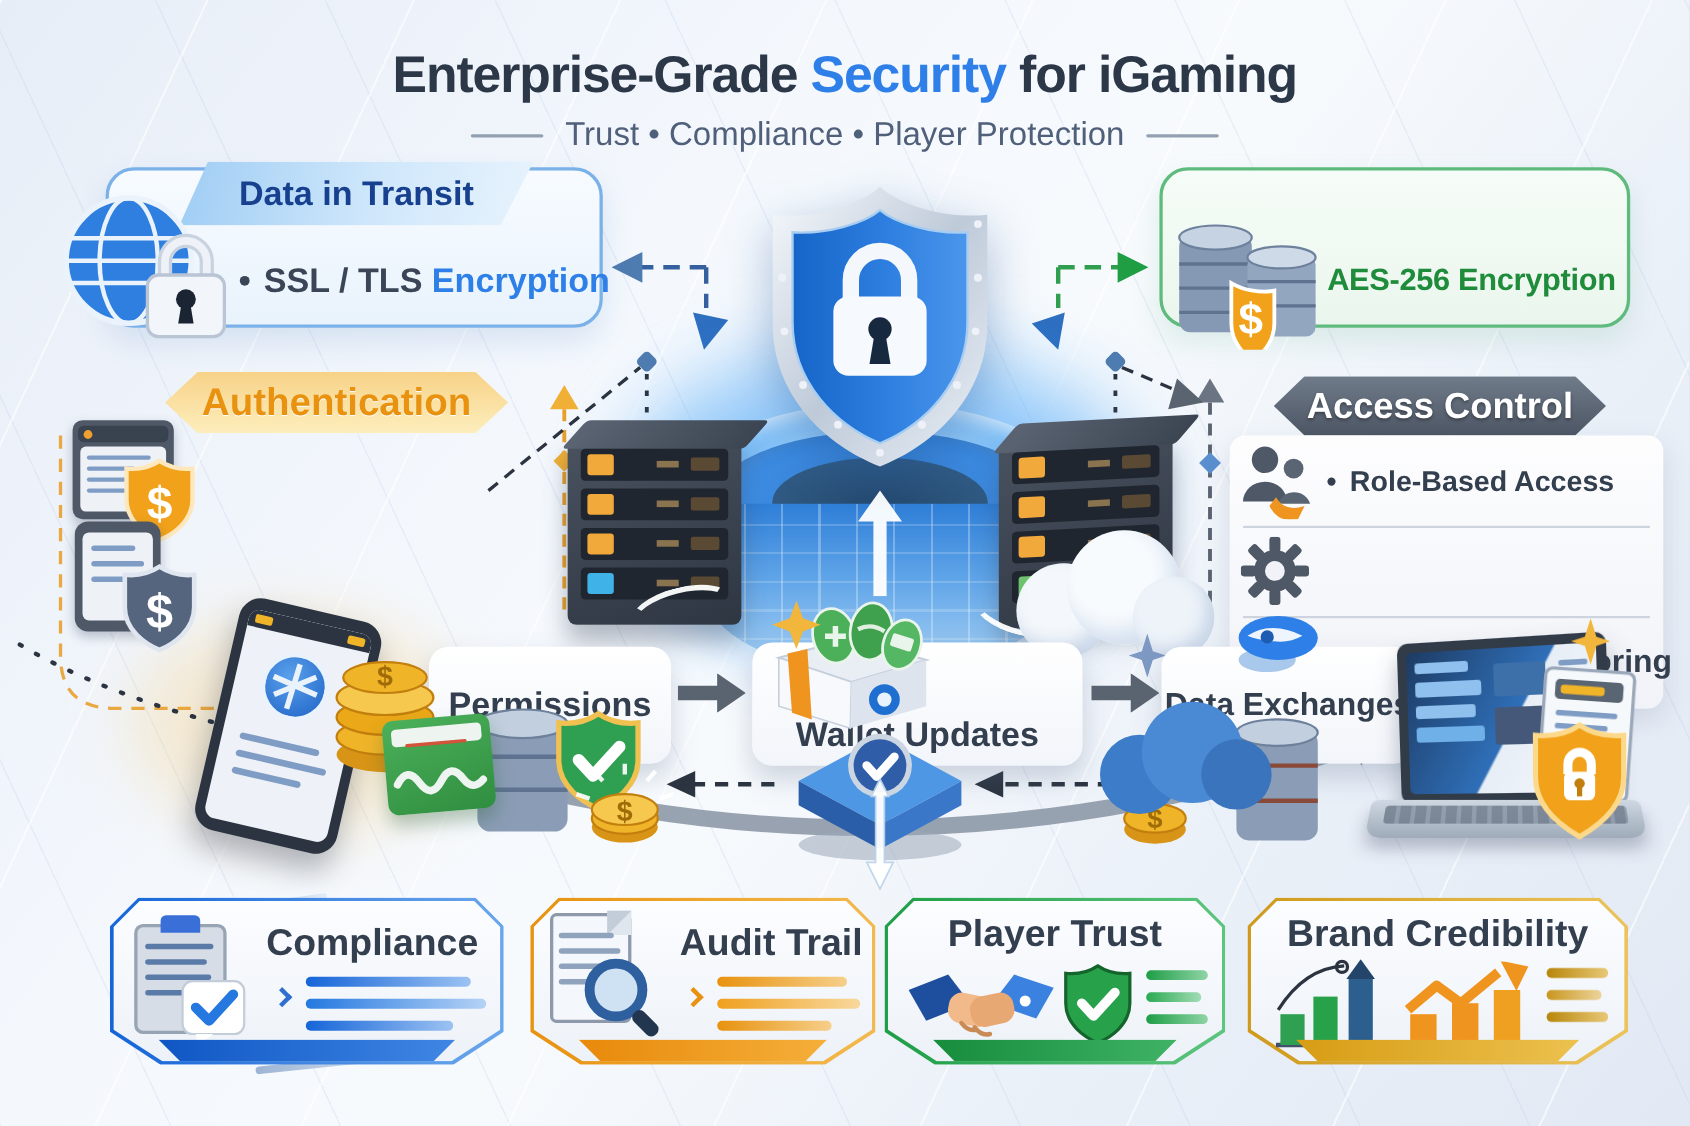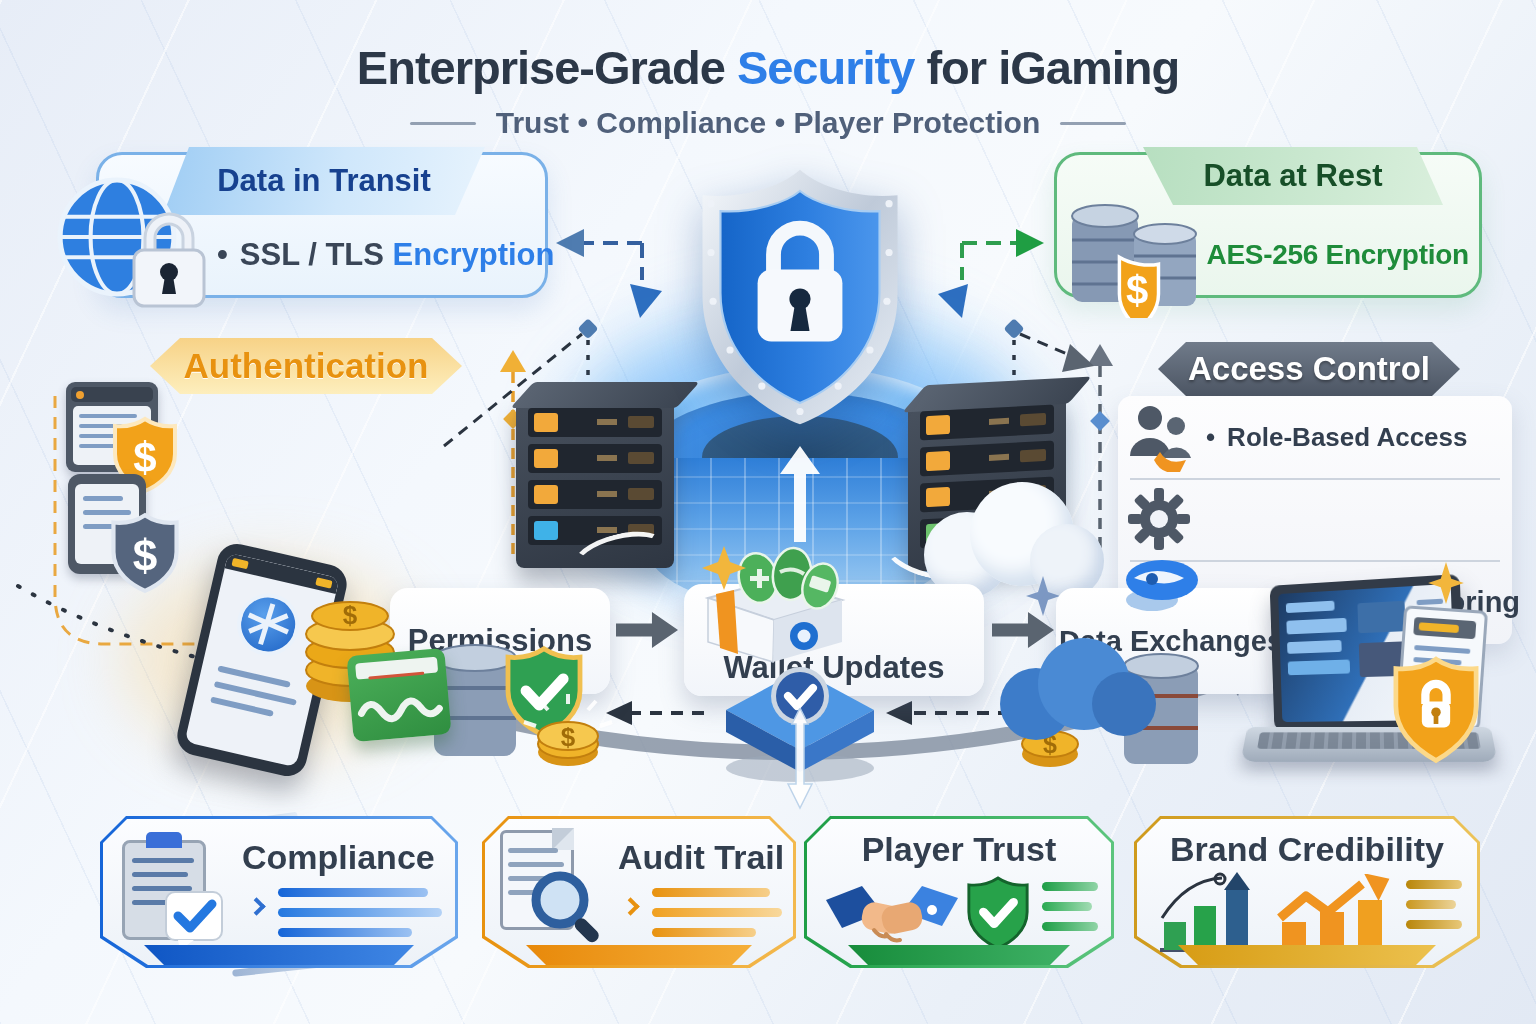--- a/index.html
+++ b/index.html
@@ -14,32 +14,32 @@
       repeating-linear-gradient(65deg, rgba(173,195,228,.18) 0 1.5px, transparent 1.5px 140px);}
   .glow{position:absolute;border-radius:50%;filter:blur(30px);z-index:1;}
   .rod{position:absolute;height:7px;border-radius:4px;z-index:2;
     background:linear-gradient(90deg,#9db4d4,#e3edf8);}
 
   
   .title{position:absolute;top:40px;left:0;right:0;text-align:center;z-index:6;
     font-size:47px;font-weight:bold;color:#2c3848;letter-spacing:-1px;}
   .title .hl{color:#2e7fe8;}
   .subtitle{position:absolute;top:106px;left:0;right:0;display:flex;align-items:center;
-    justify-content:center;gap:20px;z-index:6;color:#50607a;font-size:30px;font-weight:bold;}
+    justify-content:center;gap:20px;z-index:6;color:#50607a;font-size:30px;font-weight:normal;}
   .subtitle .rule{width:66px;height:3px;background:#93a0b2;border-radius:2px;}
 
   
   .fbox{position:absolute;border-radius:26px;z-index:5;}
   .box-transit{left:96px;top:152px;width:452px;height:146px;border:3px solid #7ab1e8;
     background:linear-gradient(180deg,#f7fbff,#e9f3fc);box-shadow:0 12px 26px rgba(70,120,190,.15);}
   .box-rest{left:1054px;top:152px;width:428px;height:146px;border:3px solid #5fba7d;
     background:linear-gradient(180deg,#f6fcf7,#eaf6ed);box-shadow:0 12px 26px rgba(70,160,110,.14);}
   .banner{position:absolute;display:flex;align-items:center;justify-content:center;
     font-weight:bold;z-index:7;}
-  .banner-transit{left:64px;top:-8px;width:322px;height:68px;font-size:31px;color:#17418f;
+  .banner-transit{left:64px;top:-8px;width:322px;height:58px;font-size:31px;color:#17418f;
     background:linear-gradient(100deg,#9fcdf4,#cfe7fb 55%,#e7f3fd);
     clip-path:polygon(26px 0,100% 0,calc(100% - 30px) 100%,0 100%);}
   .banner-rest{left:86px;top:-8px;width:300px;height:58px;font-size:31px;color:#174f28;
     background:linear-gradient(100deg,#b7dfc0,#d9efdc);
     clip-path:polygon(0 0,calc(100% - 26px) 0,100% 100%,30px 100%);}
   .feat-line{position:absolute;white-space:nowrap;font-weight:bold;}
   .feat-transit{left:118px;top:82px;font-size:31px;color:#3a4657;}
   .feat-transit .acc{color:#2e7fe8;}
   .feat-rest{left:128px;top:84px;font-size:28px;color:#1e8c3a;letter-spacing:-.3px;}
   .bullet{margin-right:12px;}
@@ -260,23 +260,20 @@
     <svg class="lockbadge" viewBox="0 0 86 104">
       <path d="M24 48 V32 a19 19 0 0 1 38 0 V48" fill="none" stroke="#c9d3e0" stroke-width="13"></path>
       <path d="M24 48 V32 a19 19 0 0 1 38 0 V48" fill="none" stroke="#eef2f8" stroke-width="7"></path>
       <rect x="8" y="44" width="70" height="56" rx="10" fill="#f2f5fa" stroke="#b9c4d4" stroke-width="3"></rect>
       <circle cx="43" cy="66" r="9" fill="#1a2433"></circle>
         <path d="M39 70 h8 l3 18 h-14 z" fill="#1a2433"></path>
     </svg>
   </div>
 
   <div class="fbox box-rest">
-    <div class="banner banner-rest">
-        <span>Data at Rest</span>
-      </div>
     <div class="feat-line feat-rest"><span class="bullet">•</span><span>AES-256 Encryption</span></div>
   </div>
   <svg class="dbshield" viewBox="0 0 160 126">
     <g>
       <rect x="10" y="22" width="66" height="88" rx="10" fill="#8699b4"></rect>
       <ellipse cx="43" cy="24" rx="33" ry="11" fill="#c6d3e2" stroke="#6d809c" stroke-width="2"></ellipse>
       <path d="M10 48 h66 M10 70 h66 M10 92 h66" stroke="#5f7391" stroke-width="3"></path>
       <rect x="72" y="40" width="62" height="74" rx="9" fill="#93a6c0"></rect>
       <ellipse cx="103" cy="42" rx="31" ry="10" fill="#cfdae8" stroke="#6d809c" stroke-width="2"></ellipse>
       <path d="M72 64 h62 M72 86 h62" stroke="#5f7391" stroke-width="3"></path>

